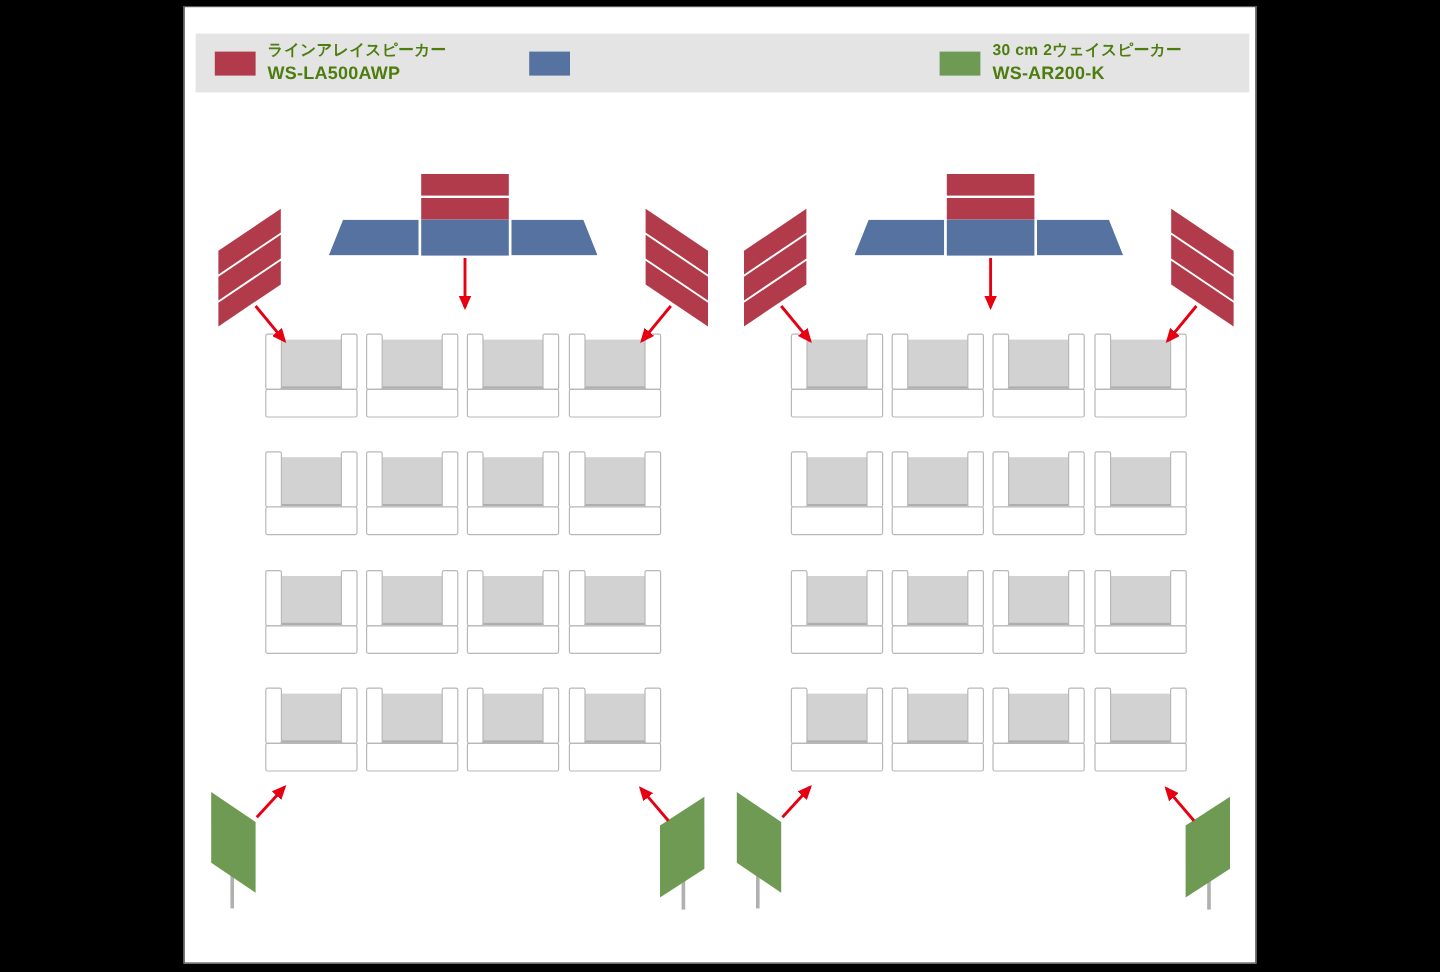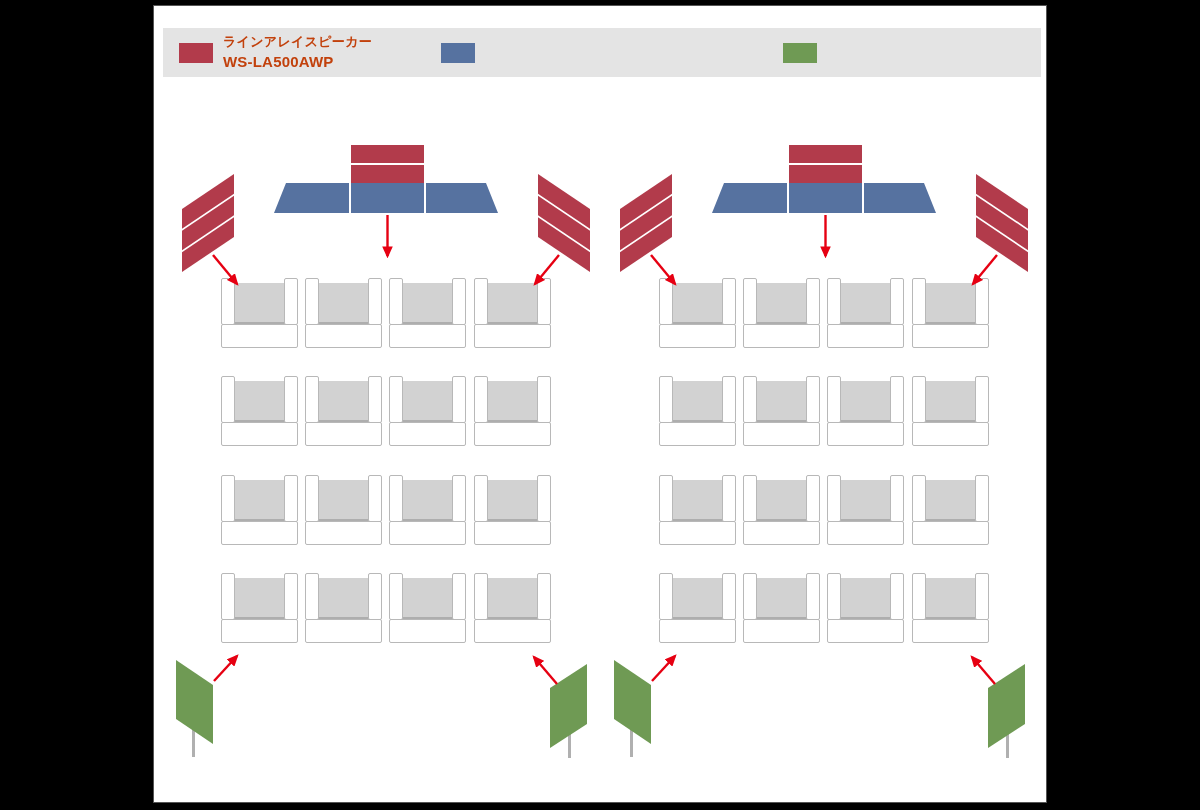--- a/index.html
+++ b/index.html
@@ -12,21 +12,21 @@
   .page {
     position:absolute; left:153px; top:5px; width:894px; height:798px;
     background:#fff; border:1px solid #555;
   }
   
   .legend {
     position:absolute; left:9px; top:22px; width:878px; height:49px;
   }
   .legend-item { position:absolute; top:0; height:100%; white-space:nowrap; }
   .swatch { position:absolute; left:0; top:15px; width:34px; height:20px; }
-  .legend-text { margin-left:44px; padding-top:4px; color:#c2410c; }
+  .legend-text { margin-left:44px; padding-top:4px; color:#4d7c0f; }
   .legend-text .l1 { font-size:13px; font-weight:700; line-height:20px; letter-spacing:0.3px; }
   .legend-text .l2 { font-size:15px; font-weight:700; line-height:20px; letter-spacing:0.2px; }
   
   #diagram { position:absolute; left:0; top:0; width:894px; height:798px; }
   .section { position:absolute; top:0; width:0; height:0; }
   .abs { position:absolute; }
   .trap-left  { clip-path: polygon(12px 0, 100% 0, 100% 100%, 0 100%); }
   .trap-right { clip-path: polygon(0 0, calc(100% - 12px) 0, 100% 100%, 0 100%); }
   .seat { position:absolute; width:77px; height:70px; }
   .seat .pad {
@@ -57,20 +57,24 @@
       <div class="legend-text">
         <div class="l1">ラインアレイスピーカー</div>
         <div class="l2">WS-LA500AWP</div>
       </div>
     </div>
     <div class="legend-item" style="left:278px">
       <span class="swatch" style="background-color: rgb(86, 114, 160);"></span>
     </div>
     <div class="legend-item" style="left:620px">
       <span class="swatch" style="background-color: rgb(111, 154, 84);"></span>
+      <div class="legend-text">
+        <div class="l1">30 cm 2ウェイスピーカー</div>
+        <div class="l2">WS-AR200-K</div>
+      </div>
     </div>
   </div>
 
   <div id="diagram">
       <div class="section abs" style="left: 0px;">
         <div class="stand" style="left: 38px; top: 712px; height: 39px;"></div>
         <div class="stand" style="left: 414px; top: 718px; height: 34px;"></div>
         <svg class="spk" width="37" height="84" viewBox="0 0 37 84" style="left: 22px; top: 654px;">
           <polygon points="0,0 37,25 37,84 0,59" fill="#6f9a54"></polygon>
         </svg>

